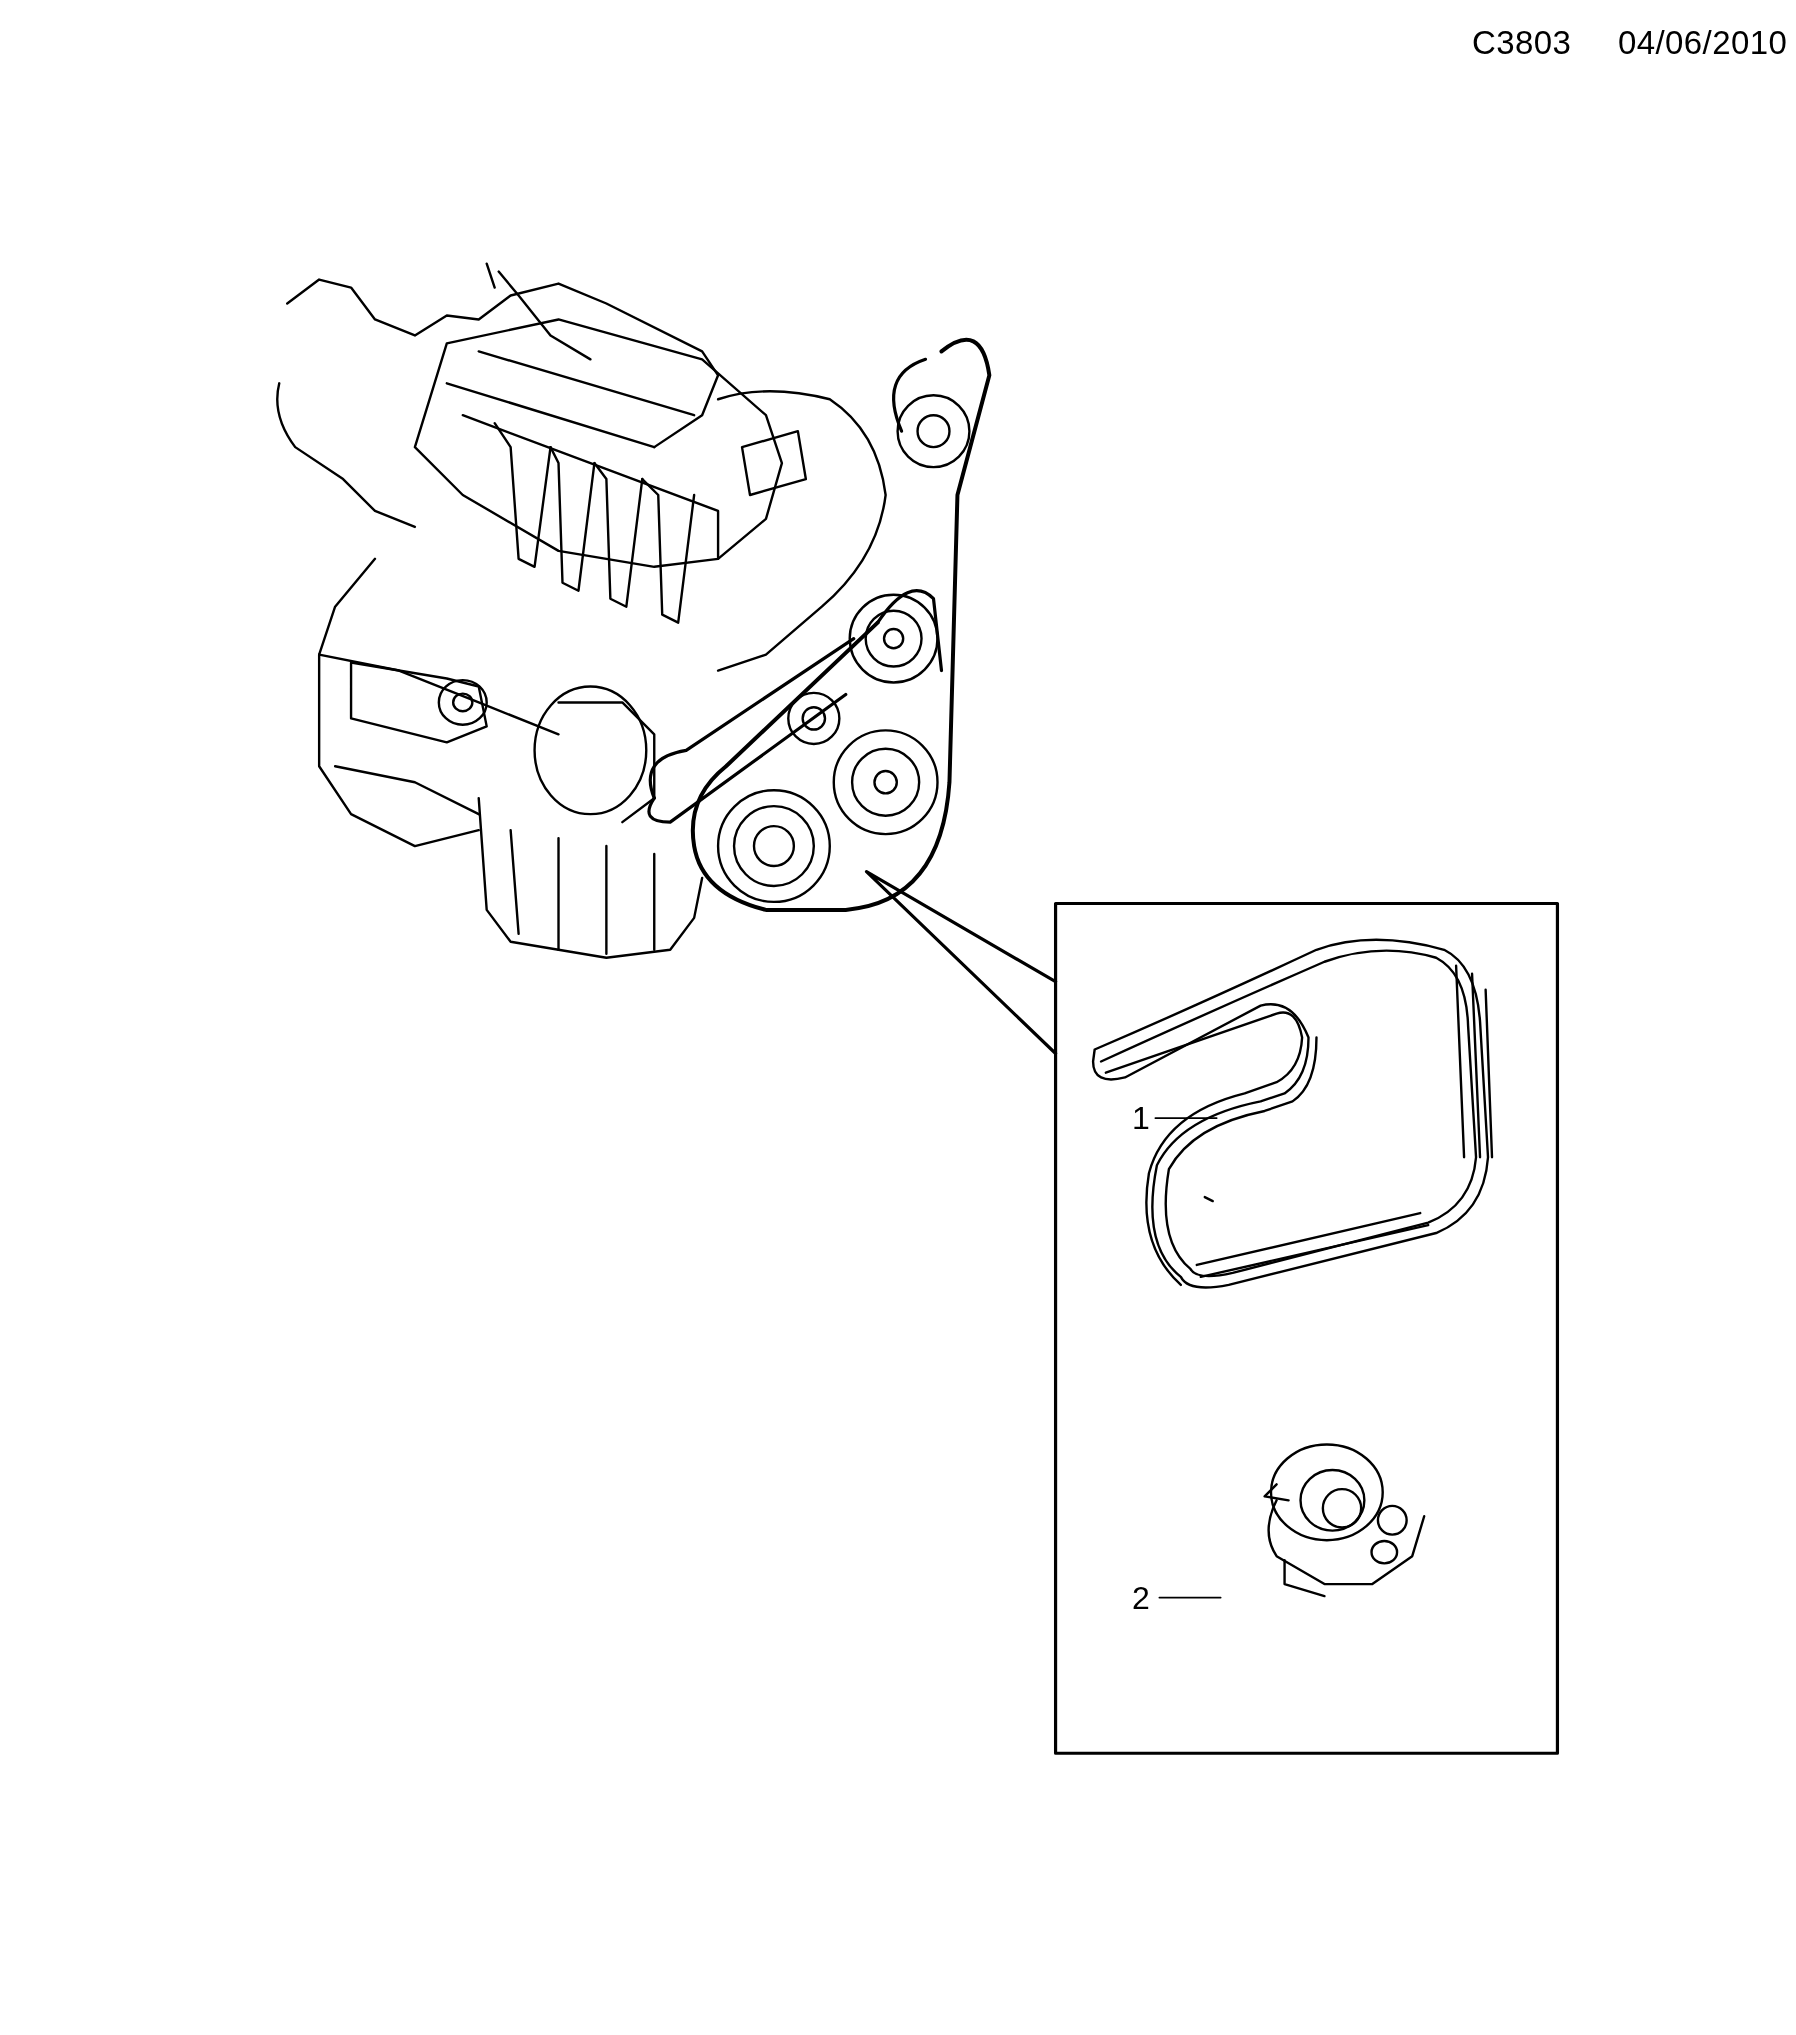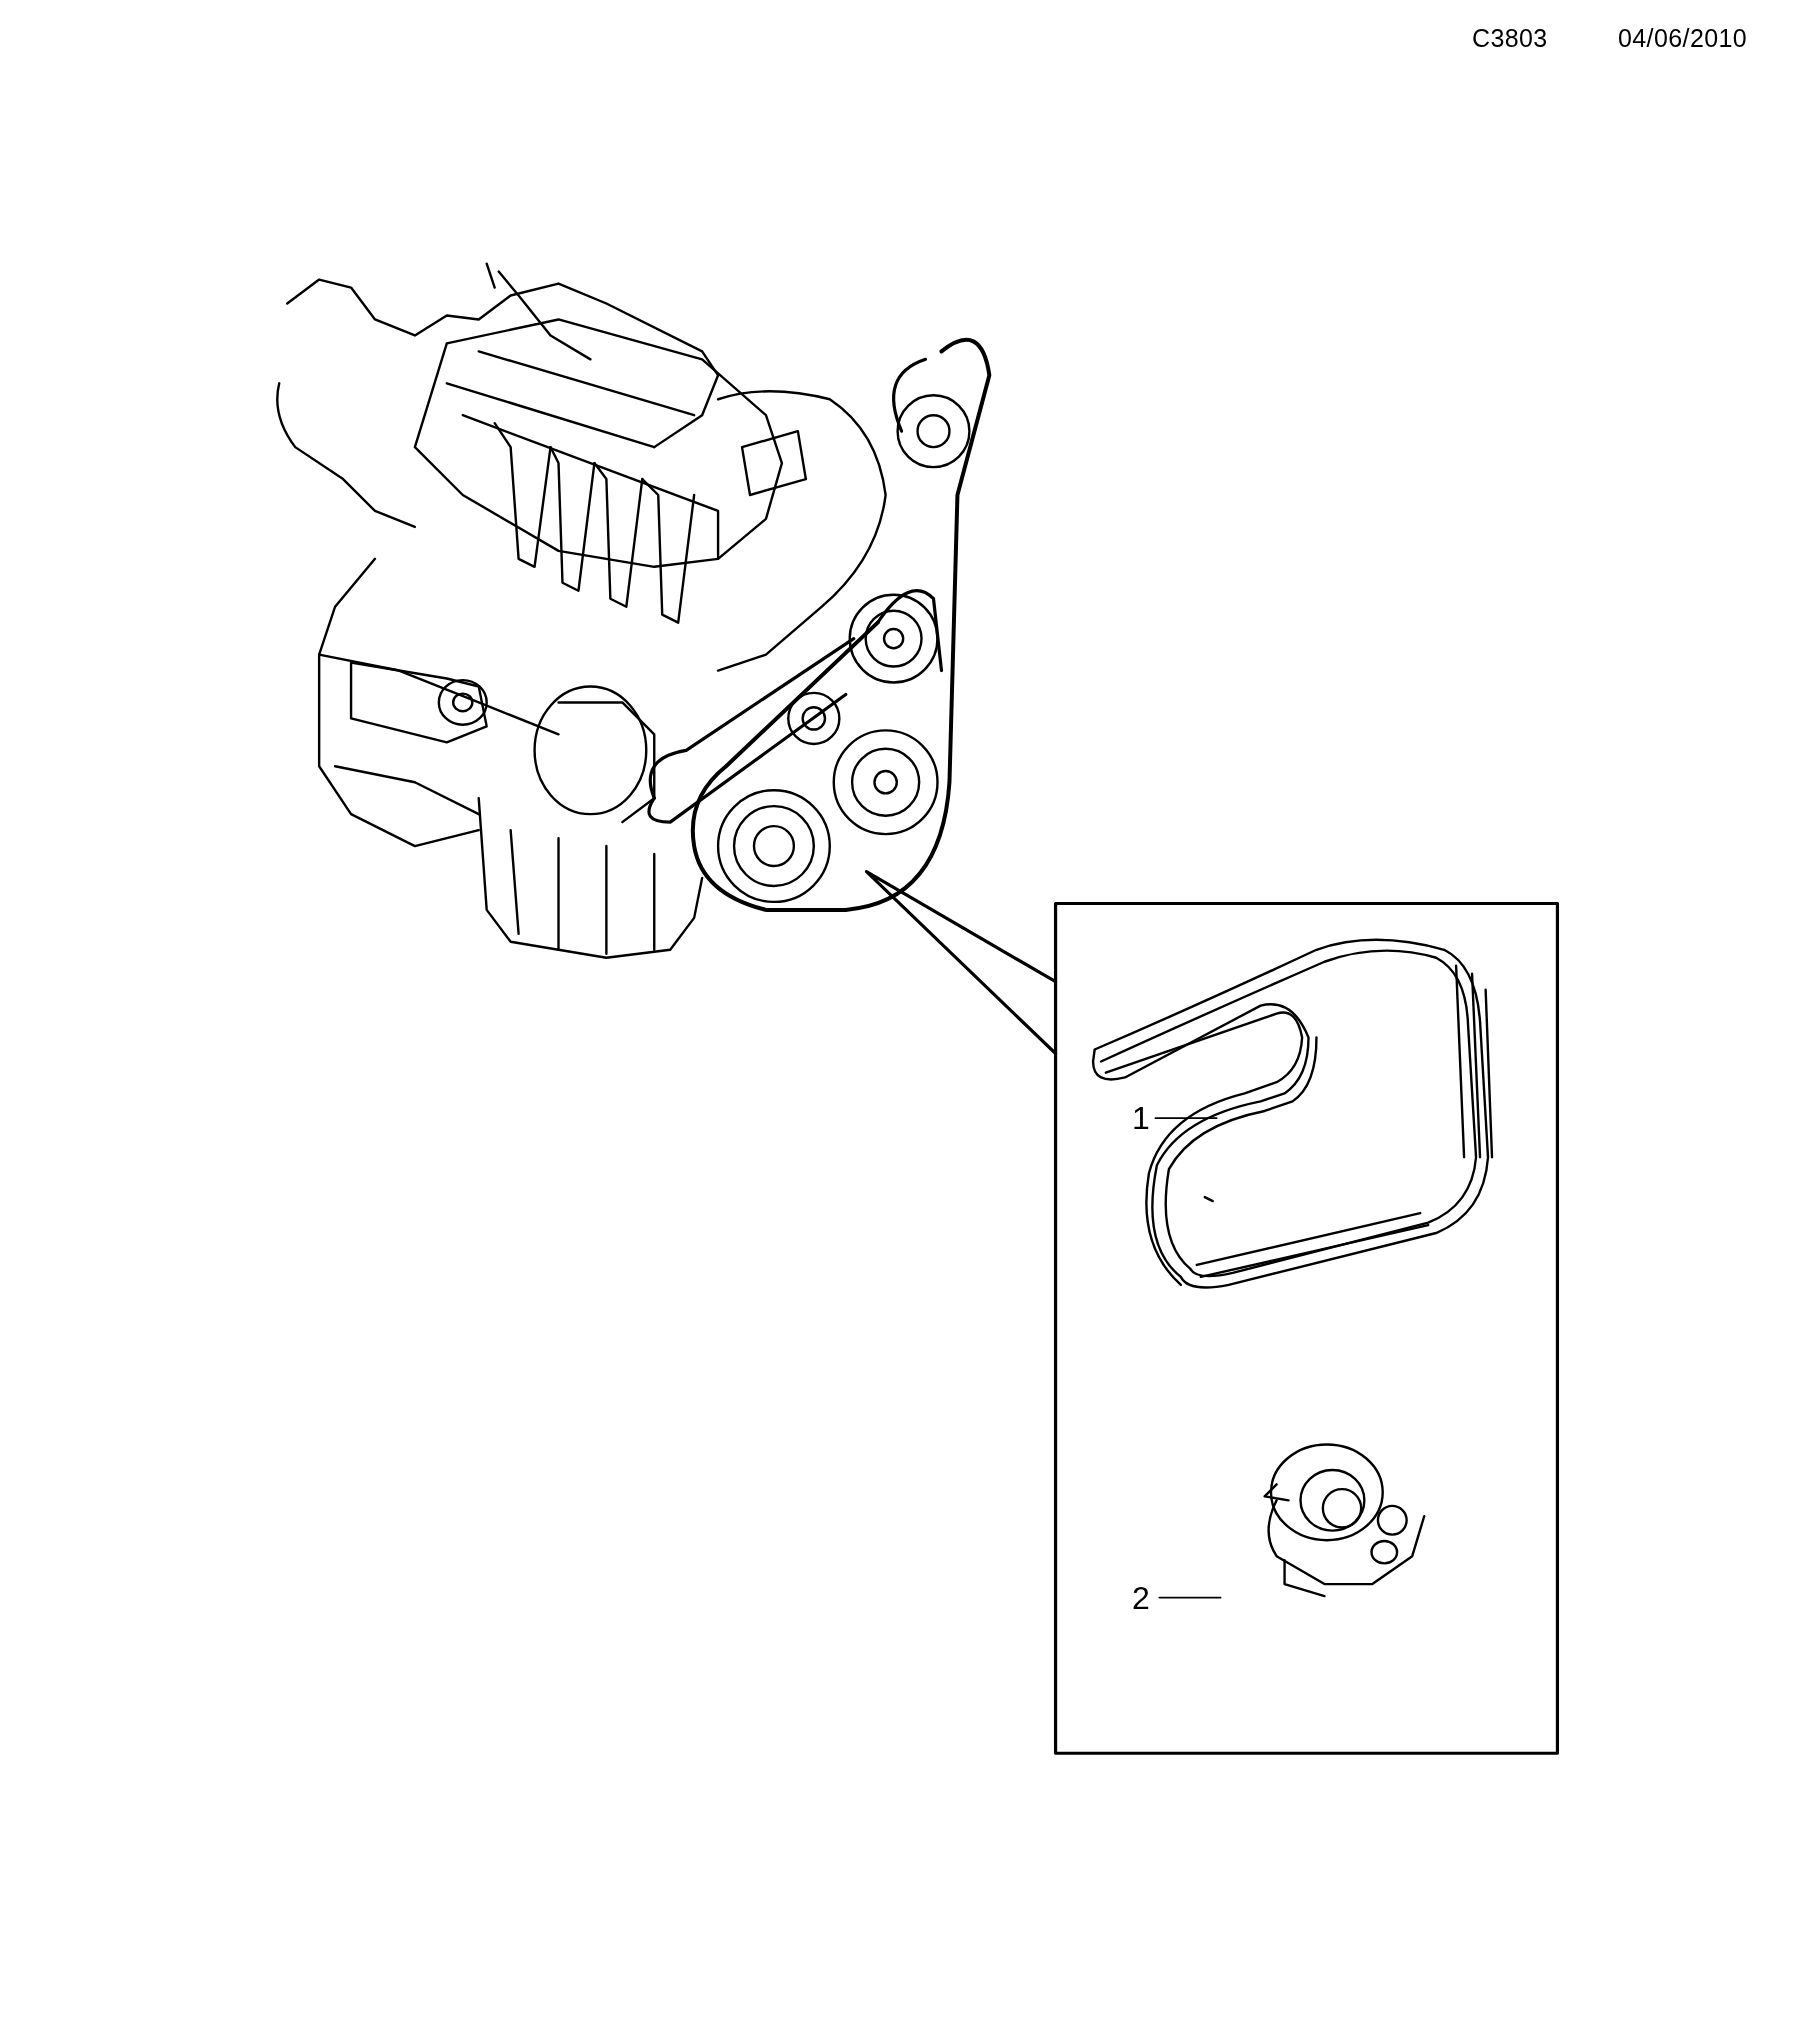--- a/index.html
+++ b/index.html
@@ -1,17 +1,17 @@
 <!DOCTYPE html>
 <html style="font-size:12.8px"><head>
 <meta charset="utf-8">
 <style>
   html, body { margin:0; padding:0; background:#ffffff; }
   body { width:1796px; height:2036px; position:relative; overflow:hidden; font-family:"Liberation Sans", sans-serif; color:#000; }
-  .hdr { position:absolute; top:24px; font-size:25px; letter-spacing:0.4px; }
+  .hdr { position:absolute; top:24px; font-size:33px; letter-spacing:0.4px; }
   #ref { left:1472px; }
   #date { left:1618px;text-align:right; }
   svg { position:absolute; left:0; top:0; }
   .callout { position:absolute; font-size:32px; }
 </style>
 </head>
 <body>
 
 <div class="hdr" id="ref">C3803</div>
 <div class="hdr" id="date">04/06/2010</div>

